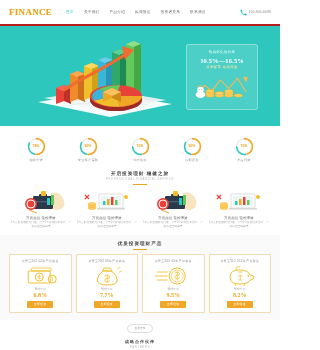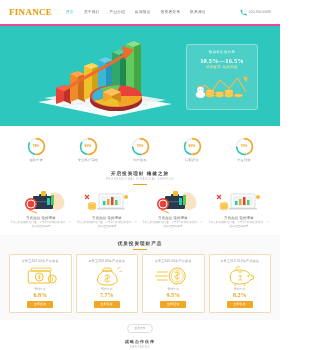--- a/index.html
+++ b/index.html
@@ -8,21 +8,21 @@
     font-family:"Liberation Sans", sans-serif;
     background:#ffffff;
     color:#555;
     font-size:4px;
     -webkit-font-smoothing:antialiased;
   }
 
   
   .header {
     height:26px; background:#fff; display:flex; align-items:center;
-    padding:0 9px; border-bottom:2px solid #ec4899; position:relative;
+    padding:0 9px; border-bottom:2px solid #b91c1c; position:relative;
   }
   .logo {
     font-family:"Liberation Serif", serif;
     font-weight:bold; font-size:9px; letter-spacing:0.3px;
     color:#e8a317; text-shadow:0 0 1px rgba(232,163,23,.4);
   }
   .nav { display:flex; gap:10px; margin-left:14px; }
   .nav-item { font-size:3.6px; color:#666; white-space:nowrap; cursor:pointer; letter-spacing:.3px; }
   .nav-item.active { color:#2ec7bd; }
   .phone-box { margin-left:auto; display:flex; align-items:center; gap:2px; }

